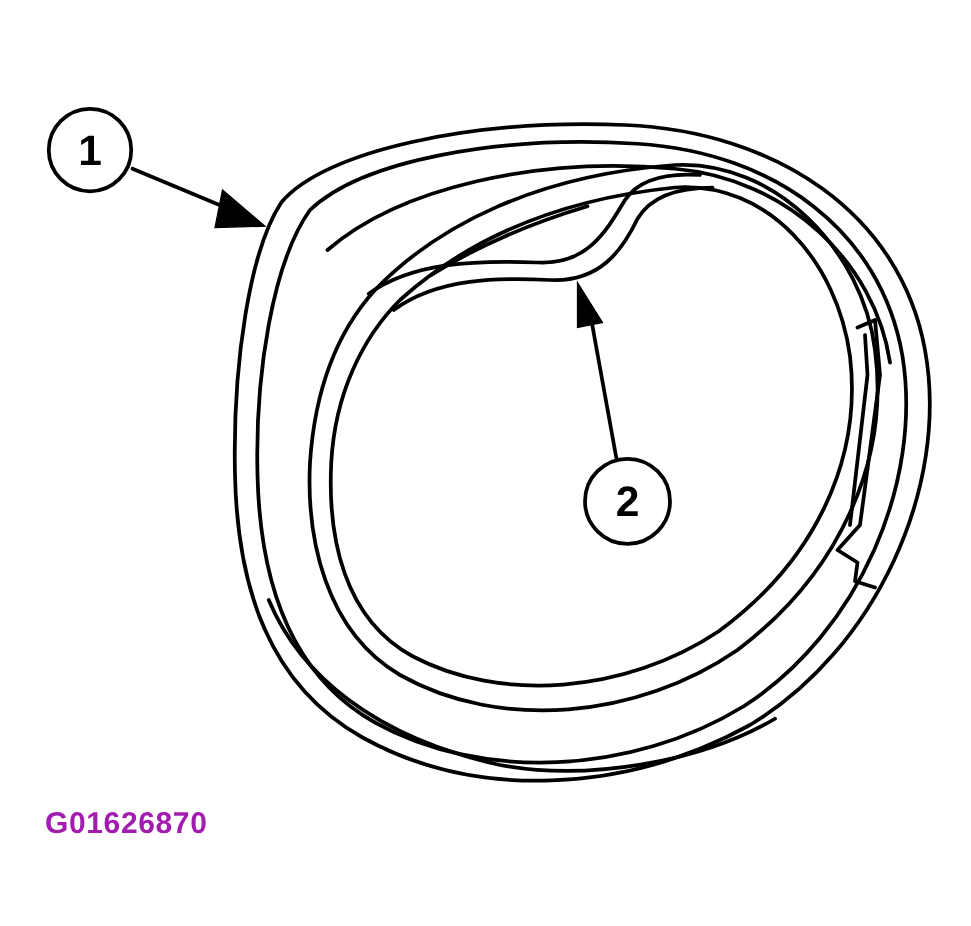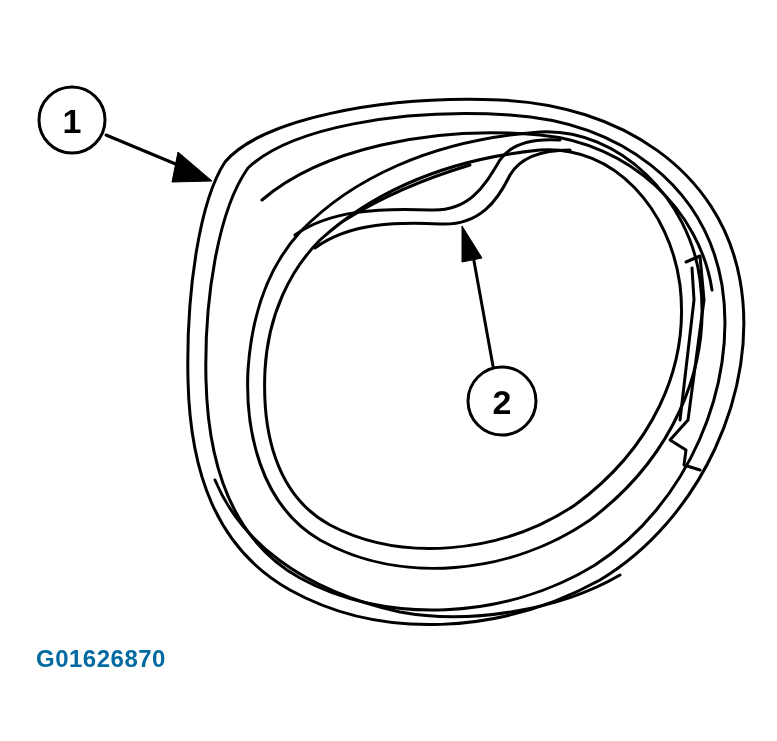--- a/index.html
+++ b/index.html
@@ -46,21 +46,21 @@
       stroke: #000000;
       stroke-width: 1;
     }
     #figure-id {
       position: absolute;
       left: 36px;
       top: 645px;
       font-family: "Liberation Sans", sans-serif;
       font-weight: bold;
       font-size: 24px;
-      color: #0369a1;
+      color: #a21caf;
       letter-spacing: 0.5px;
     }
   </style>
 </head>
 <body>
 
 <svg id="figure" viewBox="0 0 777 741" xmlns="http://www.w3.org/2000/svg">
 
   <g>
     <path class="stroke" d="M 225 162

